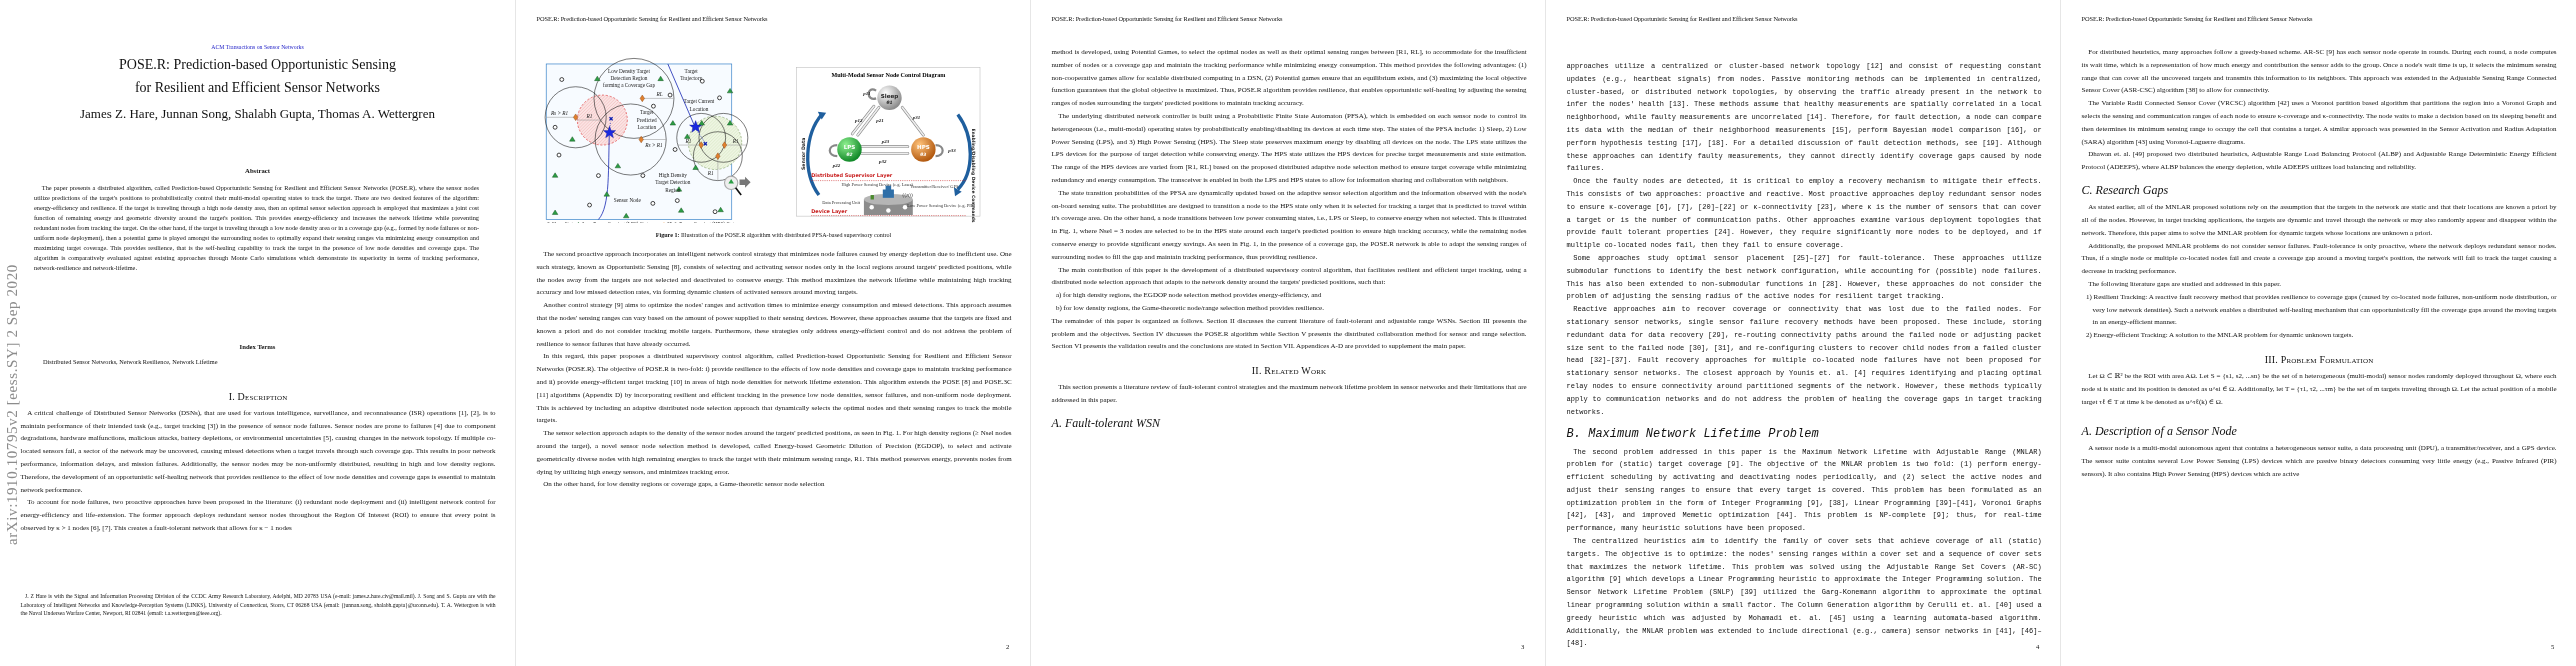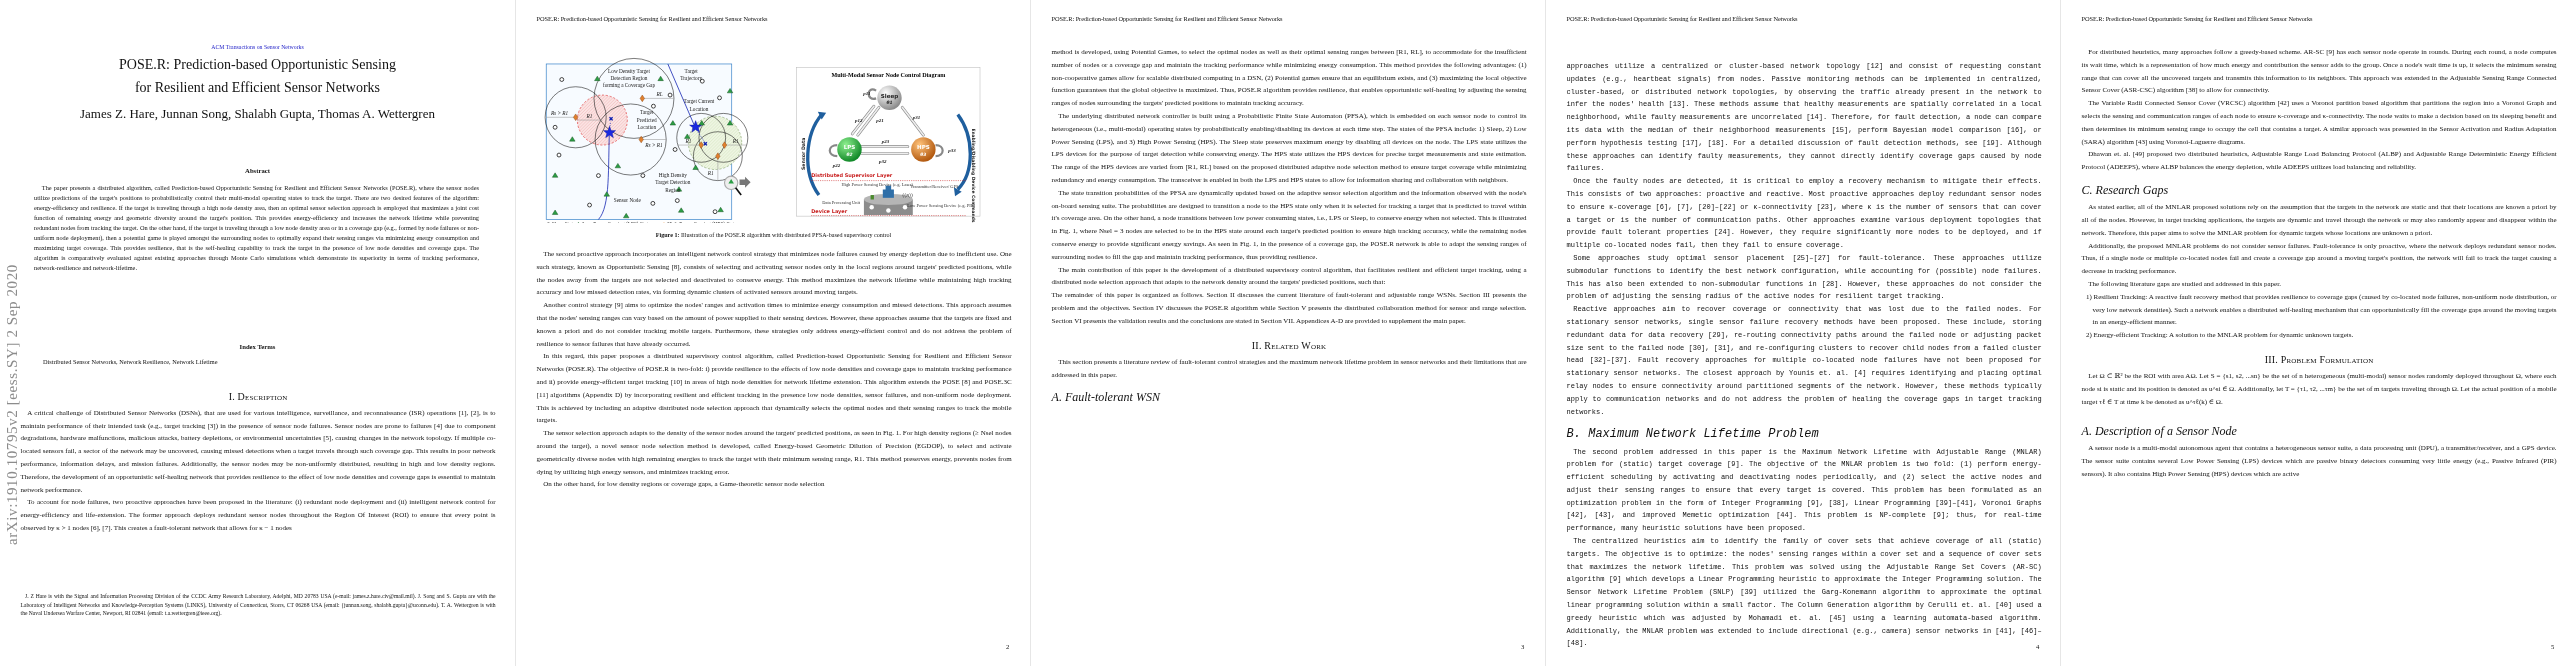--- a/index.html
+++ b/index.html
@@ -305,20 +305,24 @@
     <div class="pagenum">2</div>
   </div>
 
   <div class="page">
     <div class="runhead">POSE.R: Prediction-based Opportunistic Sensing for Resilient and Efficient Sensor Networks</div>
     <div class="body" style="top:46px;">
       <p class="noindent">method is developed, using Potential Games, to select the optimal nodes as well as their optimal sensing ranges between [R1, RL], to accommodate for the insufficient number of nodes or a coverage gap and maintain the tracking performance while minimizing energy consumption. This method provides the following advantages: (1) non-cooperative games allow for scalable distributed computing in a DSN, (2) Potential games ensure that an equilibrium exists, and (3) maximizing the local objective function guarantees that the global objective is maximized. Thus, POSE.R algorithm provides resilience, that enables opportunistic self-healing by adjusting the sensing ranges of nodes surrounding the targets' predicted positions to maintain tracking accuracy.</p>
       <p>The underlying distributed network controller is built using a Probabilistic Finite State Automaton (PFSA), which is embedded on each sensor node to control its heterogeneous (i.e., multi-modal) operating states by probabilistically enabling/disabling its devices at each time step. The states of the PFSA include: 1) Sleep, 2) Low Power Sensing (LPS), and 3) High Power Sensing (HPS). The Sleep state preserves maximum energy by disabling all devices on the node. The LPS state utilizes the LPS devices for the purpose of target detection while conserving energy. The HPS state utilizes the HPS devices for precise target measurements and state estimation. The range of the HPS devices are varied from [R1, RL] based on the proposed distributed adaptive node selection method to ensure target coverage while minimizing redundancy and energy consumption. The transceiver is enabled in both the LPS and HPS states to allow for information sharing and collaboration with neighbors.</p>
       <p>The state transition probabilities of the PFSA are dynamically updated based on the adaptive sensor selection algorithm and the information observed with the node's on-board sensing suite. The probabilities are designed to transition a node to the HPS state only when it is selected for tracking a target that is predicted to travel within it's coverage area. On the other hand, a node transitions between low power consuming states, i.e., LPS or Sleep, to conserve energy when not selected. This is illustrated in Fig. 1, where Nsel = 3 nodes are selected to be in the HPS state around each target's predicted position to ensure high tracking accuracy, while the remaining nodes conserve energy to provide significant energy savings. As seen in Fig. 1, in the presence of a coverage gap, the POSE.R network is able to adapt the sensing ranges of surrounding nodes to fill the gap and maintain tracking performance, thus providing resilience.</p>
       <p>The main contribution of this paper is the development of a distributed supervisory control algorithm, that facilitates resilient and efficient target tracking, using a distributed node selection approach that adapts to the network density around the targets' predicted positions, such that:</p>
+      <ul class="list">
+        <li>a)  for high density regions, the EGDOP node selection method provides energy-efficiency, and</li>
+        <li>b)  for low density regions, the Game-theoretic node/range selection method provides resilience.</li>
+      </ul>
       <p class="noindent">The remainder of this paper is organized as follows. Section II discusses the current literature of fault-tolerant and adjustable range WSNs. Section III presents the problem and the objectives. Section IV discusses the POSE.R algorithm while Section V presents the distributed collaboration method for sensor and range selection. Section VI presents the validation results and the conclusions are stated in Section VII. Appendices A-D are provided to supplement the main paper.</p>
       <div class="sec" style="margin-top:12.2px;">II. Related Work</div>
       <p>This section presents a literature review of fault-tolerant control strategies and the maximum network lifetime problem in sensor networks and their limitations that are addressed in this paper.</p>
       <div class="subsec">A. Fault-tolerant WSN</div>
     </div>
     <div class="pagenum">3</div>
   </div>
 
   <div class="page">
     <div class="runhead">POSE.R: Prediction-based Opportunistic Sensing for Resilient and Efficient Sensor Networks</div>

